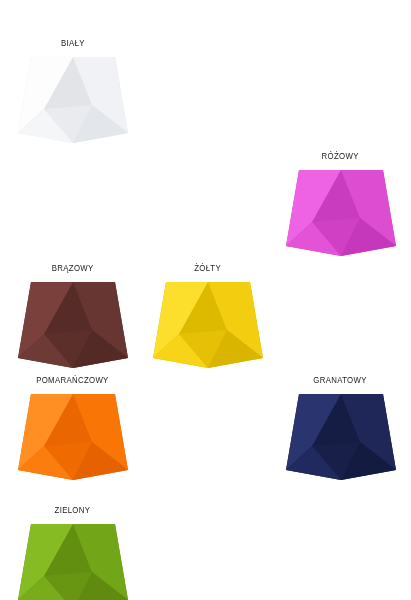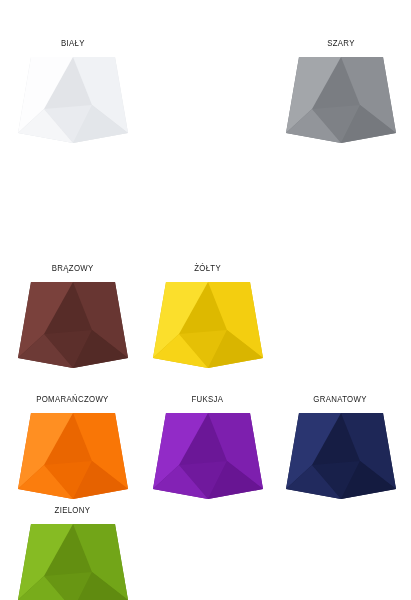--- a/index.html
+++ b/index.html
@@ -39,21 +39,21 @@
   .shade-wrap {
     position: relative;
     width: 118px;
     height: 90px;
     margin-top: 3px;
   }
   .shade-wrap svg { display: block; width: 118px; height: 90px; }
   .cell-r1 { top: 6px; }
   .cell-r2 { top: 119px; }
   .cell-r3 { top: 231px; }
-  .cell-r4 { top: 362px; }
+  .cell-r4 { top: 343px; }
   .cell-r5 { top: 473px; }
   .col-1 { left: 4px; }
   .col-2 { left: 139px; }
   .col-3 { left: 272px; }
 </style>
 </head>
 <body>
 
 <div id="board">
     <div class="swatch-cell cell-r1 col-1">
@@ -62,30 +62,30 @@
         <svg viewBox="0 0 118 90">
           <polygon points="17,4 101,4 114,80 59,90 4,80" fill="#e2e4e8"></polygon>
           <polygon points="17,4 59,4 30,56 4,80" fill="#fdfdfe"></polygon>
           <polygon points="59,4 101,4 114,80 78,52" fill="#f0f2f5"></polygon>
           <polygon points="30,56 78,52 59,90" fill="#e9ebef"></polygon>
           <polygon points="4,80 30,56 59,90" fill="#f5f6f8"></polygon>
           <polygon points="78,52 114,80 59,90" fill="#e3e6ea"></polygon>
         </svg>
       </div>
     </div>
-    <div class="swatch-cell cell-r1 col-3">
-      <div class="swatch-label">SZARY</div>
+    <div class="swatch-cell cell-r2 col-3">
+      <div class="swatch-label">RÓŻOWY</div>
       <div class="shade-wrap">
         <svg viewBox="0 0 118 90">
-          <polygon points="17,4 101,4 114,80 59,90 4,80" fill="#7a7d82"></polygon>
-          <polygon points="17,4 59,4 30,56 4,80" fill="#a3a6aa"></polygon>
-          <polygon points="59,4 101,4 114,80 78,52" fill="#8c8f94"></polygon>
-          <polygon points="30,56 78,52 59,90" fill="#7e8186"></polygon>
-          <polygon points="4,80 30,56 59,90" fill="#92959a"></polygon>
-          <polygon points="78,52 114,80 59,90" fill="#76797e"></polygon>
+          <polygon points="17,4 101,4 114,80 59,90 4,80" fill="#ca3cbf"></polygon>
+          <polygon points="17,4 59,4 30,56 4,80" fill="#ee63e4"></polygon>
+          <polygon points="59,4 101,4 114,80 78,52" fill="#dd4dd2"></polygon>
+          <polygon points="30,56 78,52 59,90" fill="#cf40c4"></polygon>
+          <polygon points="4,80 30,56 59,90" fill="#e353d8"></polygon>
+          <polygon points="78,52 114,80 59,90" fill="#c638bb"></polygon>
         </svg>
       </div>
     </div>
     <div class="swatch-cell cell-r3 col-2">
       <div class="swatch-label">ŻÓŁTY</div>
       <div class="shade-wrap">
         <svg viewBox="0 0 118 90">
           <polygon points="17,4 101,4 114,80 59,90 4,80" fill="#ddb900"></polygon>
           <polygon points="17,4 59,4 30,56 4,80" fill="#fbdf2c"></polygon>
           <polygon points="59,4 101,4 114,80 78,52" fill="#f3ce10"></polygon>
@@ -114,33 +114,20 @@
         <svg viewBox="0 0 118 90">
           <polygon points="17,4 101,4 114,80 59,90 4,80" fill="#ea6600"></polygon>
           <polygon points="17,4 59,4 30,56 4,80" fill="#ff8f22"></polygon>
           <polygon points="59,4 101,4 114,80 78,52" fill="#f97606"></polygon>
           <polygon points="30,56 78,52 59,90" fill="#ef6a00"></polygon>
           <polygon points="4,80 30,56 59,90" fill="#fb7d0d"></polygon>
           <polygon points="78,52 114,80 59,90" fill="#e66200"></polygon>
         </svg>
       </div>
     </div>
-    <div class="swatch-cell cell-r4 col-2">
-      <div class="swatch-label">FUKSJA</div>
-      <div class="shade-wrap">
-        <svg viewBox="0 0 118 90">
-          <polygon points="17,4 101,4 114,80 59,90 4,80" fill="#6b1797"></polygon>
-          <polygon points="17,4 59,4 30,56 4,80" fill="#922bc7"></polygon>
-          <polygon points="59,4 101,4 114,80 78,52" fill="#7d1fae"></polygon>
-          <polygon points="30,56 78,52 59,90" fill="#70199d"></polygon>
-          <polygon points="4,80 30,56 59,90" fill="#8322b5"></polygon>
-          <polygon points="78,52 114,80 59,90" fill="#681593"></polygon>
-        </svg>
-      </div>
-    </div>
     <div class="swatch-cell cell-r4 col-3">
       <div class="swatch-label">GRANATOWY</div>
       <div class="shade-wrap">
         <svg viewBox="0 0 118 90">
           <polygon points="17,4 101,4 114,80 59,90 4,80" fill="#161d44"></polygon>
           <polygon points="17,4 59,4 30,56 4,80" fill="#2a3570"></polygon>
           <polygon points="59,4 101,4 114,80 78,52" fill="#1e2757"></polygon>
           <polygon points="30,56 78,52 59,90" fill="#18204a"></polygon>
           <polygon points="4,80 30,56 59,90" fill="#212a5e"></polygon>
           <polygon points="78,52 114,80 59,90" fill="#141b40"></polygon>

